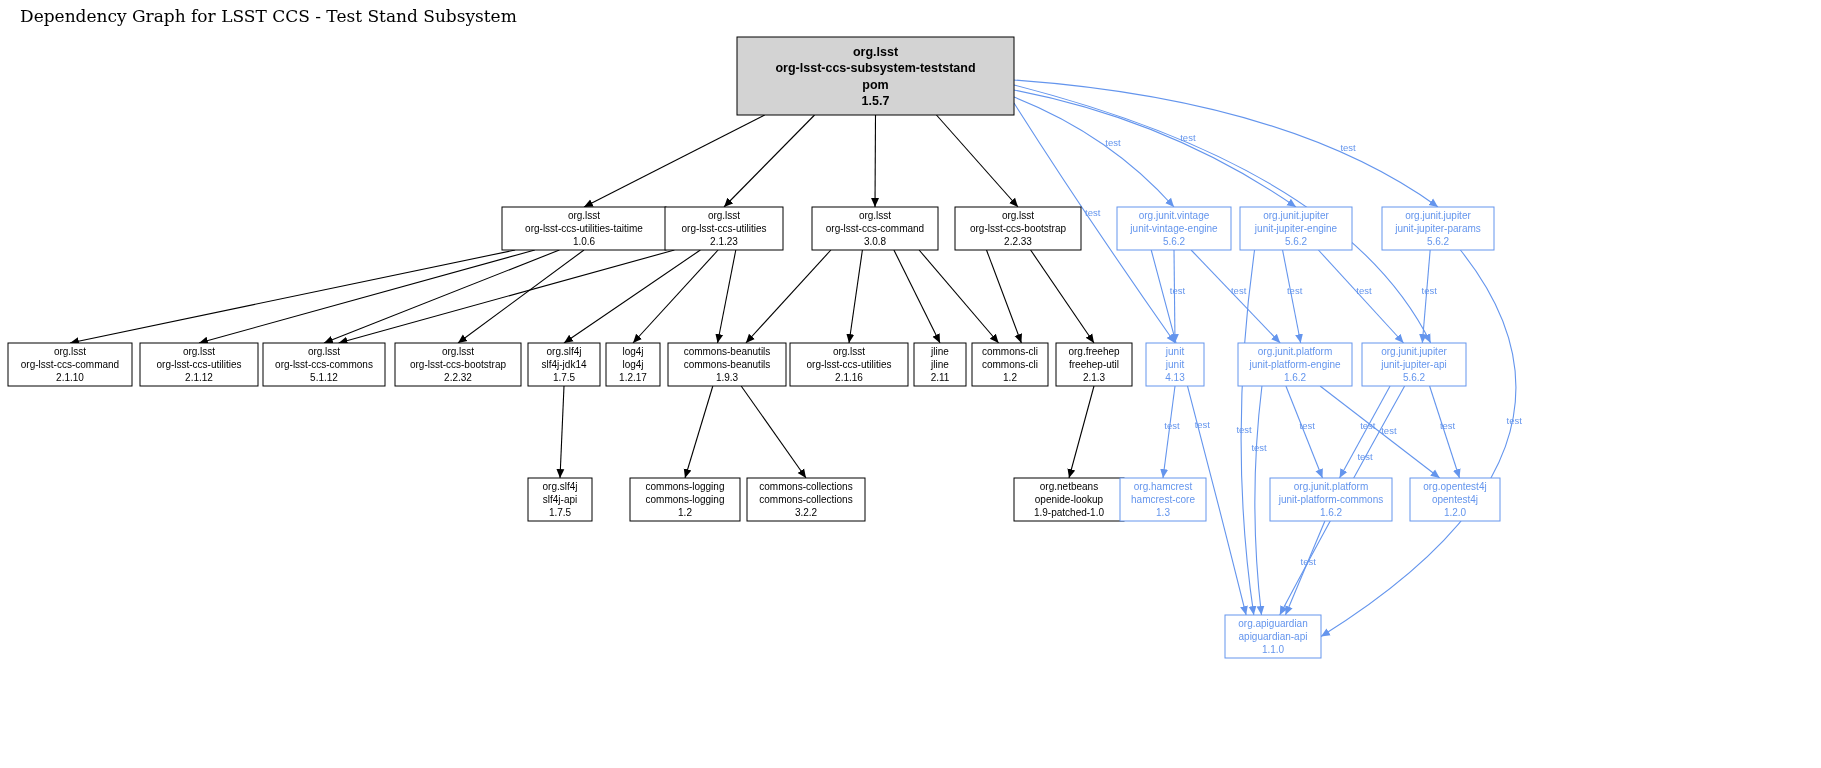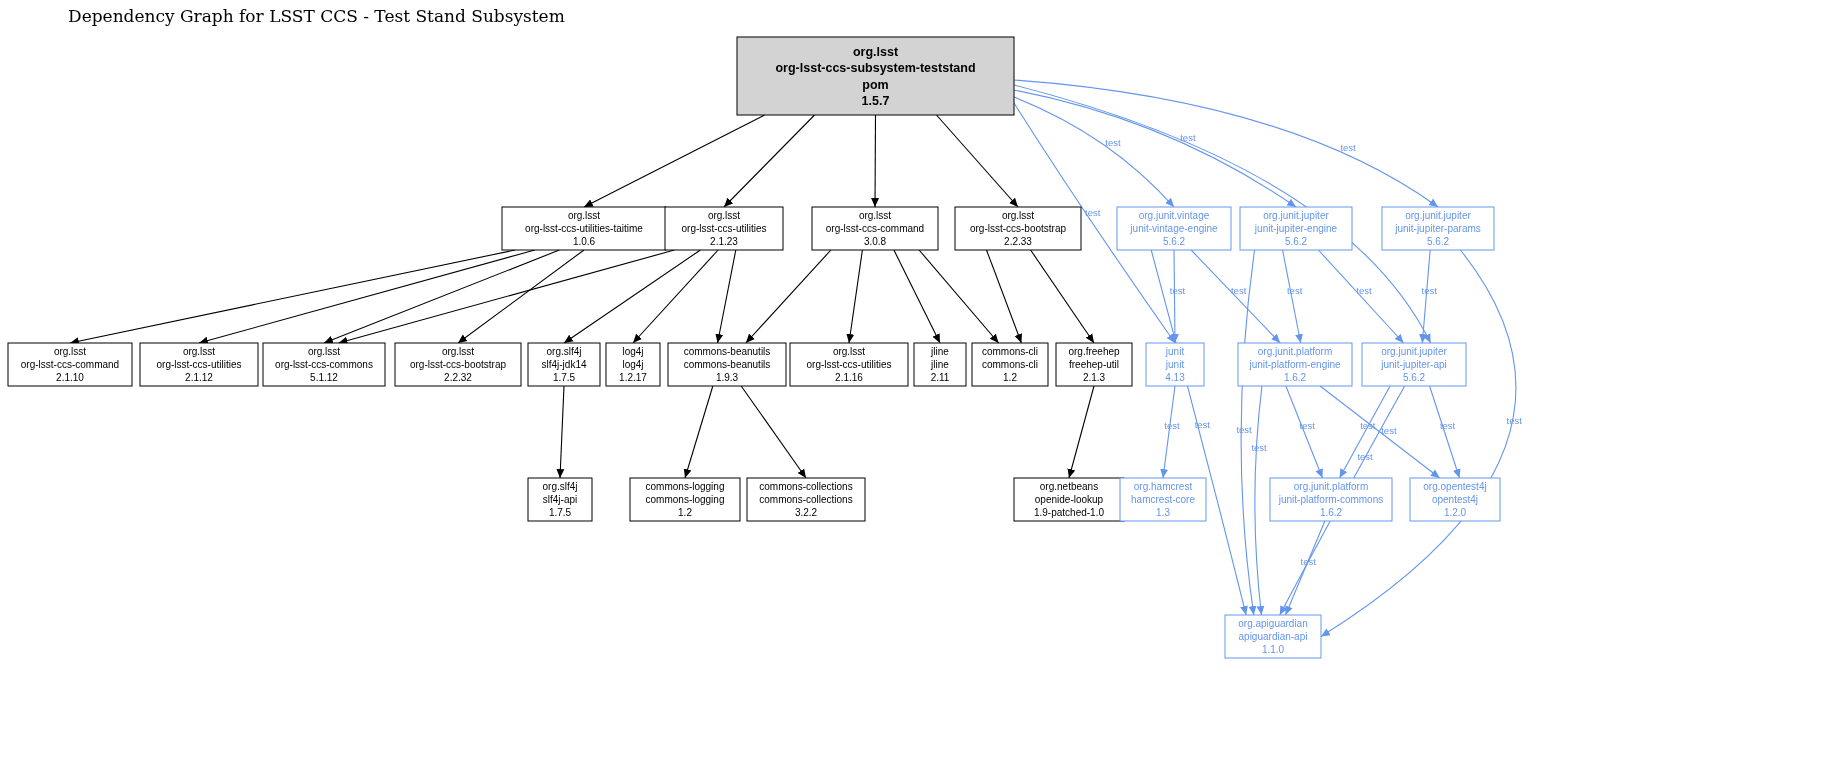--- a/index.html
+++ b/index.html
@@ -1,19 +1,19 @@
 <!DOCTYPE html>
 <html><head>
 <meta charset="utf-8">
 <style>
   html,body{margin:0;padding:0;background:#ffffff;}
   .canvas{position:relative;width:1821px;height:768px;background:#ffffff;overflow:hidden;
           font-family:"Liberation Sans", sans-serif;}
   .title{position:absolute;left:20px;top:6px;font-family:"DejaVu Serif", serif;
-         font-size:17px;color:#000;z-index:2;white-space:nowrap;margin-left:48px;}
+         font-size:17px;color:#000;z-index:2;white-space:nowrap;}
   svg{position:absolute;left:0;top:0;}
   svg text{font-family:"Liberation Sans", sans-serif;}
 </style>
 </head>
 <body>
 
 <div class="canvas">
   <div class="title">Dependency Graph for LSST CCS - Test Stand Subsystem</div>
   <svg id="graph-svg" width="1821" height="768" viewBox="0 0 1821 768">
       <defs>

